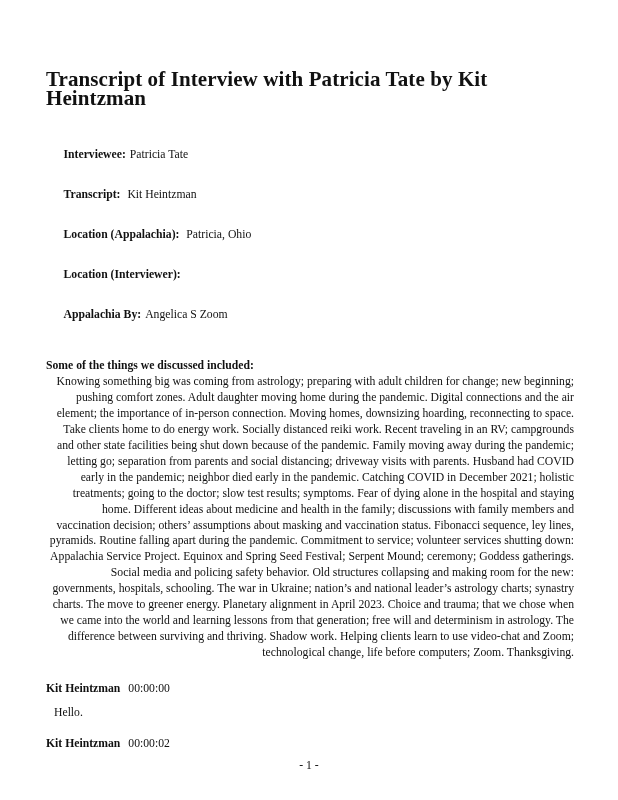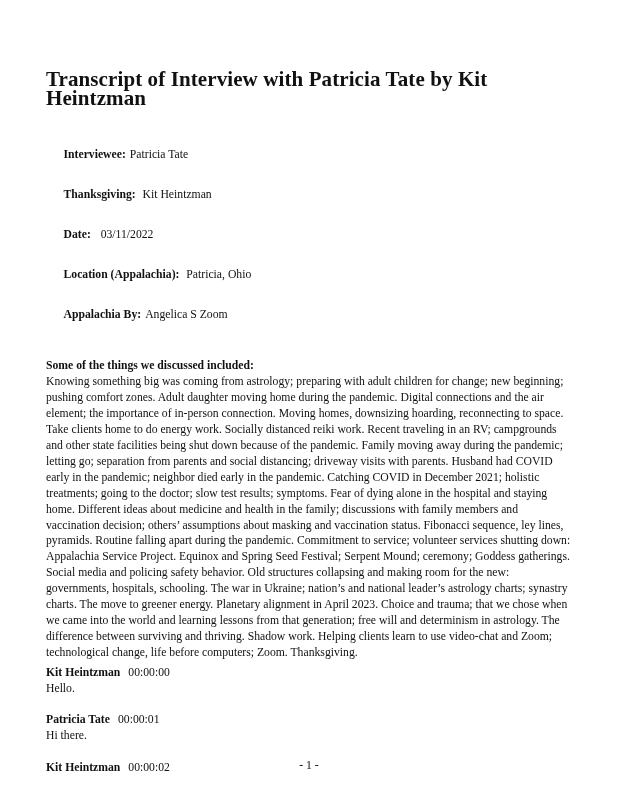--- a/index.html
+++ b/index.html
@@ -29,37 +29,37 @@
   }
   .meta-block {
     line-height: 13.3px;
     margin-bottom: 24px;
   }
   .meta-line { white-space: pre-wrap; }
   .meta-label { font-weight: bold; }
   .meta-value { margin-left: 4px; }
   .summary-block {
     line-height: 15.9px;
-    margin-bottom: 4px;
+    margin-bottom: 20px;
     width: 528px;
   }
   .summary-heading {
     font-weight: bold;
     margin: 0;
   }
-  .summary-text { margin: 0; }
+  .summary-text { margin: 0; text-align: right; }
   .dialogue-block {
     line-height: 15.9px;
     margin-bottom: 16px;
     width: 528px;
   }
   .speaker-line { }
   .speaker-name { font-weight: bold; }
   .speaker-time { margin-left: 8px; }
-  .speech-text { margin: 0; }
+  .speech-text { margin: 8px; }
   .page-footer {
     position: absolute;
     left: 0;
     bottom: 28px;
     width: 100%;
     text-align: center;
     font-size: 11.7px;
   }
 </style>
 </head>
@@ -67,51 +67,45 @@
 
 <div class="page">
 
   <h1 class="doc-title">Transcript of Interview with Patricia Tate by Kit Heintzman</h1>
 
   <div class="meta-block">
     <div class="meta-line">
       <span class="meta-label">Interviewee:</span><span class="meta-value">Patricia Tate</span>
     </div>
     <div class="meta-line">
-      <span class="meta-label">Thanksgiving:</span><span class="meta-value"> Kit Heintzman</span>
-    </div>
-    <div class="meta-line">
-      <span class="meta-label">Date:</span><span class="meta-value">  03/11/2022</span>
+      <span class="meta-label">Transcript:</span><span class="meta-value"> Kit Heintzman</span>
     </div>
     <div class="meta-line">
       <span class="meta-label">Location (Appalachia):</span><span class="meta-value"> Patricia, Ohio</span>
+    </div>
+    <div class="meta-line">
+      <span class="meta-label">Location (Interviewer):</span><span class="meta-value"></span>
     </div>
     <div class="meta-line">
       <span class="meta-label">Appalachia By:</span><span class="meta-value">Angelica S Zoom</span>
     </div>
   </div>
 
   <div class="summary-block">
     <p class="summary-heading">Some of the things we discussed included:</p>
     <p class="summary-text">Knowing something big was coming from astrology; preparing with adult children for change; new beginning; pushing comfort zones. Adult daughter moving home during the pandemic. Digital connections and the air element; the importance of in-person connection. Moving homes, downsizing hoarding, reconnecting to space. Take clients home to do energy work. Socially distanced reiki work. Recent traveling in an RV; campgrounds and other state facilities being shut down because of the pandemic. Family moving away during the pandemic; letting go; separation from parents and social distancing; driveway visits with parents. Husband had COVID early in the pandemic; neighbor died early in the pandemic. Catching COVID in December 2021; holistic treatments; going to the doctor; slow test results; symptoms. Fear of dying alone in the hospital and staying home. Different ideas about medicine and health in the family; discussions with family members and vaccination decision; others’ assumptions about masking and vaccination status. Fibonacci sequence, ley lines, pyramids. Routine falling apart during the pandemic. Commitment to service; volunteer services shutting down: Appalachia Service Project. Equinox and Spring Seed Festival; Serpent Mound; ceremony; Goddess gatherings. Social media and policing safety behavior. Old structures collapsing and making room for the new: governments, hospitals, schooling. The war in Ukraine; nation’s and national leader’s astrology charts; synastry charts. The move to greener energy. Planetary alignment in April 2023. Choice and trauma; that we chose when we came into the world and learning lessons from that generation; free will and determinism in astrology. The difference between surviving and thriving. Shadow work. Helping clients learn to use video-chat and Zoom; technological change, life before computers; Zoom. Thanksgiving.</p>
   </div>
 
   <div class="dialogue-block">
     <div class="speaker-line">
       <span class="speaker-name">Kit Heintzman</span><span class="speaker-time">00:00:00</span>
     </div>
     <p class="speech-text">Hello.</p>
   </div>
 
-  <div class="dialogue-block">
-    <div class="speaker-line">
-      <span class="speaker-name">Patricia Tate</span><span class="speaker-time">00:00:01</span>
-    </div>
-    <p class="speech-text">Hi there.</p>
-  </div>
 
   <div class="dialogue-block">
     <div class="speaker-line">
       <span class="speaker-name">Kit Heintzman</span><span class="speaker-time">00:00:02</span>
     </div>
 
   </div>
 
   <div class="page-footer">- 1 -</div>
 

